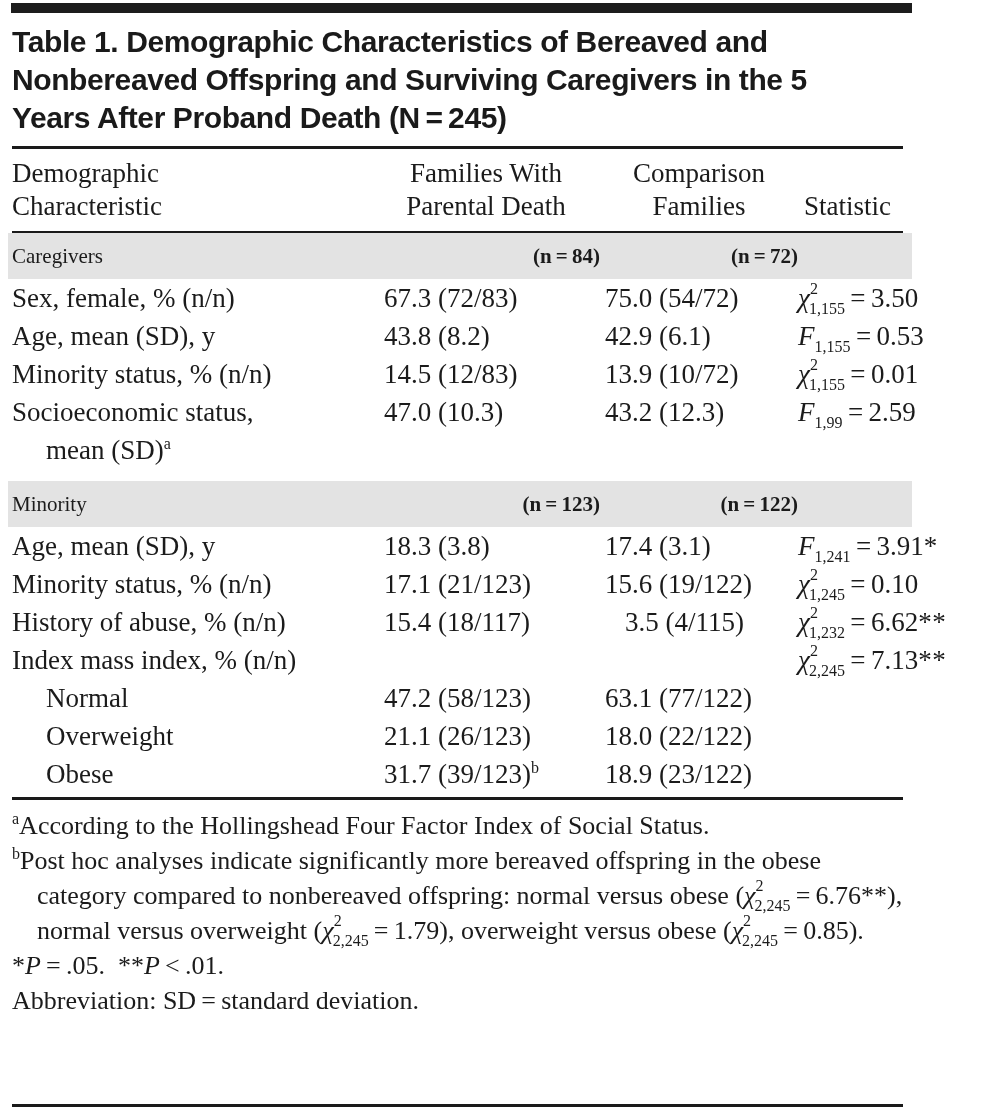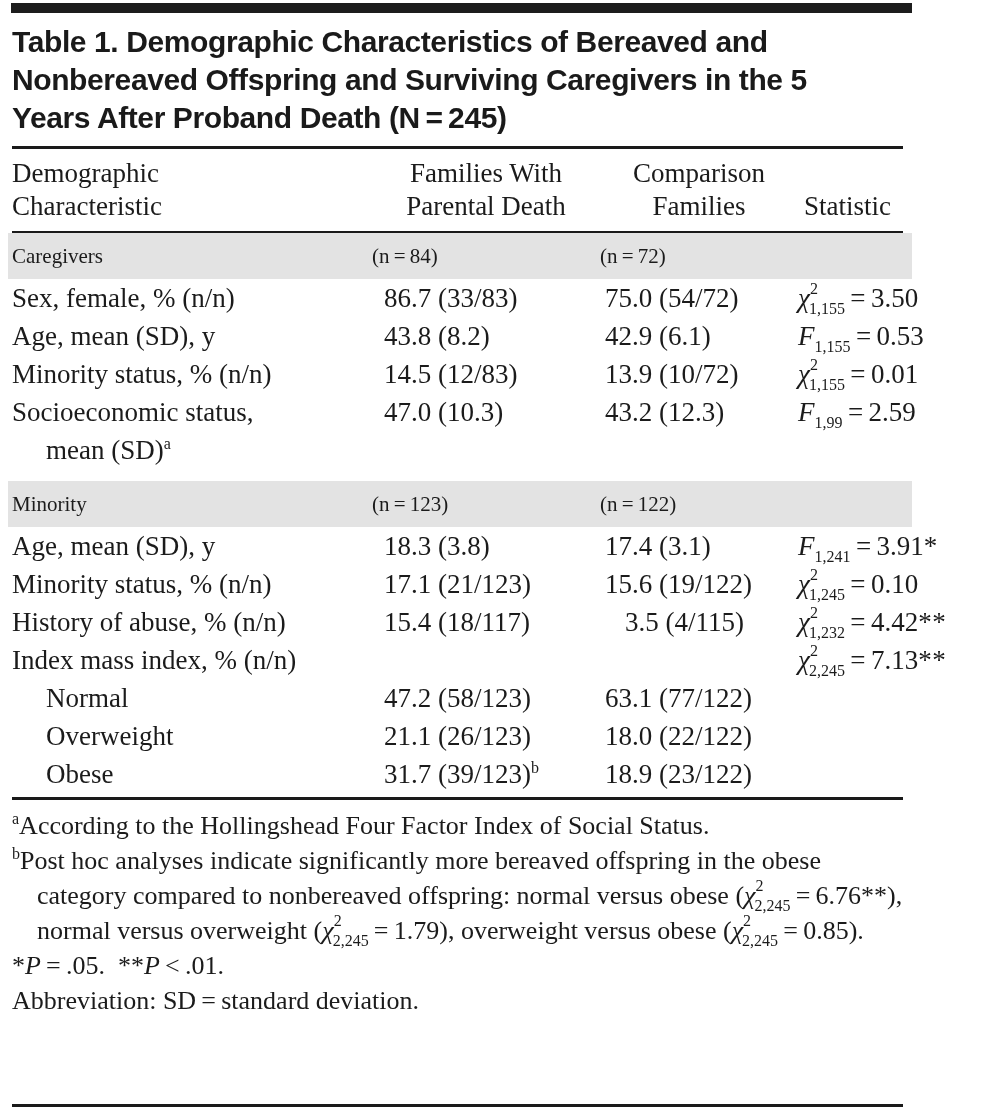--- a/index.html
+++ b/index.html
@@ -28,21 +28,21 @@
   .h-center{text-align:center;}
   .h-stat{text-align:right;align-self:end;padding-right:12px;}
   .hline{display:block;}
   .band{
     background:#e3e3e3;
     margin-left:-4px;padding-left:4px;
     margin-right:-9px;padding-right:9px;
     padding-top:3px;padding-bottom:3px;
     font-size:21px;line-height:40px;
   }
-  .band .n-val{text-align:left;}
+  .band .n-val{text-align:right;font-weight:bold;}
   .trow{font-size:27px;line-height:38px;}
   .c2{padding-left:12px;}
   .c3{padding-left:5px;}
   .c4{text-align:right;padding-right:16px;white-space:nowrap;}
   .indent{padding-left:34px;}
   .num-indent{padding-left:25px;}
   .gap-row{height:12px;}
   .stat-sym{font-style:italic;}
   .s-sup{font-size:16px;vertical-align:13px;line-height:0;}
   .s-sub{font-size:16px;vertical-align:-7px;line-height:0;}
@@ -88,21 +88,21 @@
 
   <div class="grid band">
     <div>Caregivers</div>
     <div class="n-val">(n = 84)</div>
     <div class="n-val">(n = 72)</div>
     <div></div>
   </div>
 
   <div class="grid trow">
     <div>Sex, female, % (n/n)</div>
-    <div class="c2">86.7 (33/83)</div>
+    <div class="c2">67.3 (72/83)</div>
     <div class="c3">75.0 (54/72)</div>
     <div class="c4"><i class="stat-sym">χ</i><sup class="s-sup">2</sup><sub class="s-sub tuck">1,155</sub><span> = 3.50</span></div>
   </div>
 
   <div class="grid trow">
     <div>Age, mean (SD), y</div>
     <div class="c2">43.8 (8.2)</div>
     <div class="c3">42.9 (6.1)</div>
     <div class="c4"><i class="stat-sym">F</i><sub class="s-sub">1,155</sub><span> = 0.53</span></div>
   </div>
@@ -145,21 +145,21 @@
     <div>Minority status, % (n/n)</div>
     <div class="c2">17.1 (21/123)</div>
     <div class="c3">15.6 (19/122)</div>
     <div class="c4"><i class="stat-sym">χ</i><sup class="s-sup">2</sup><sub class="s-sub tuck">1,245</sub><span> = 0.10</span></div>
   </div>
 
   <div class="grid trow">
     <div>History of abuse, % (n/n)</div>
     <div class="c2">15.4 (18/117)</div>
     <div class="c3 num-indent">3.5 (4/115)</div>
-    <div class="c4"><i class="stat-sym">χ</i><sup class="s-sup">2</sup><sub class="s-sub tuck">1,232</sub><span> = 4.42</span><span class="stars">**</span></div>
+    <div class="c4"><i class="stat-sym">χ</i><sup class="s-sup">2</sup><sub class="s-sub tuck">1,232</sub><span> = 6.62</span><span class="stars">**</span></div>
   </div>
 
   <div class="grid trow">
     <div>Index mass index, % (n/n)</div>
     <div class="c2"></div>
     <div class="c3"></div>
     <div class="c4"><i class="stat-sym">χ</i><sup class="s-sup">2</sup><sub class="s-sub tuck">2,245</sub><span> = 7.13</span><span class="stars">**</span></div>
   </div>
 
   <div class="grid trow">

